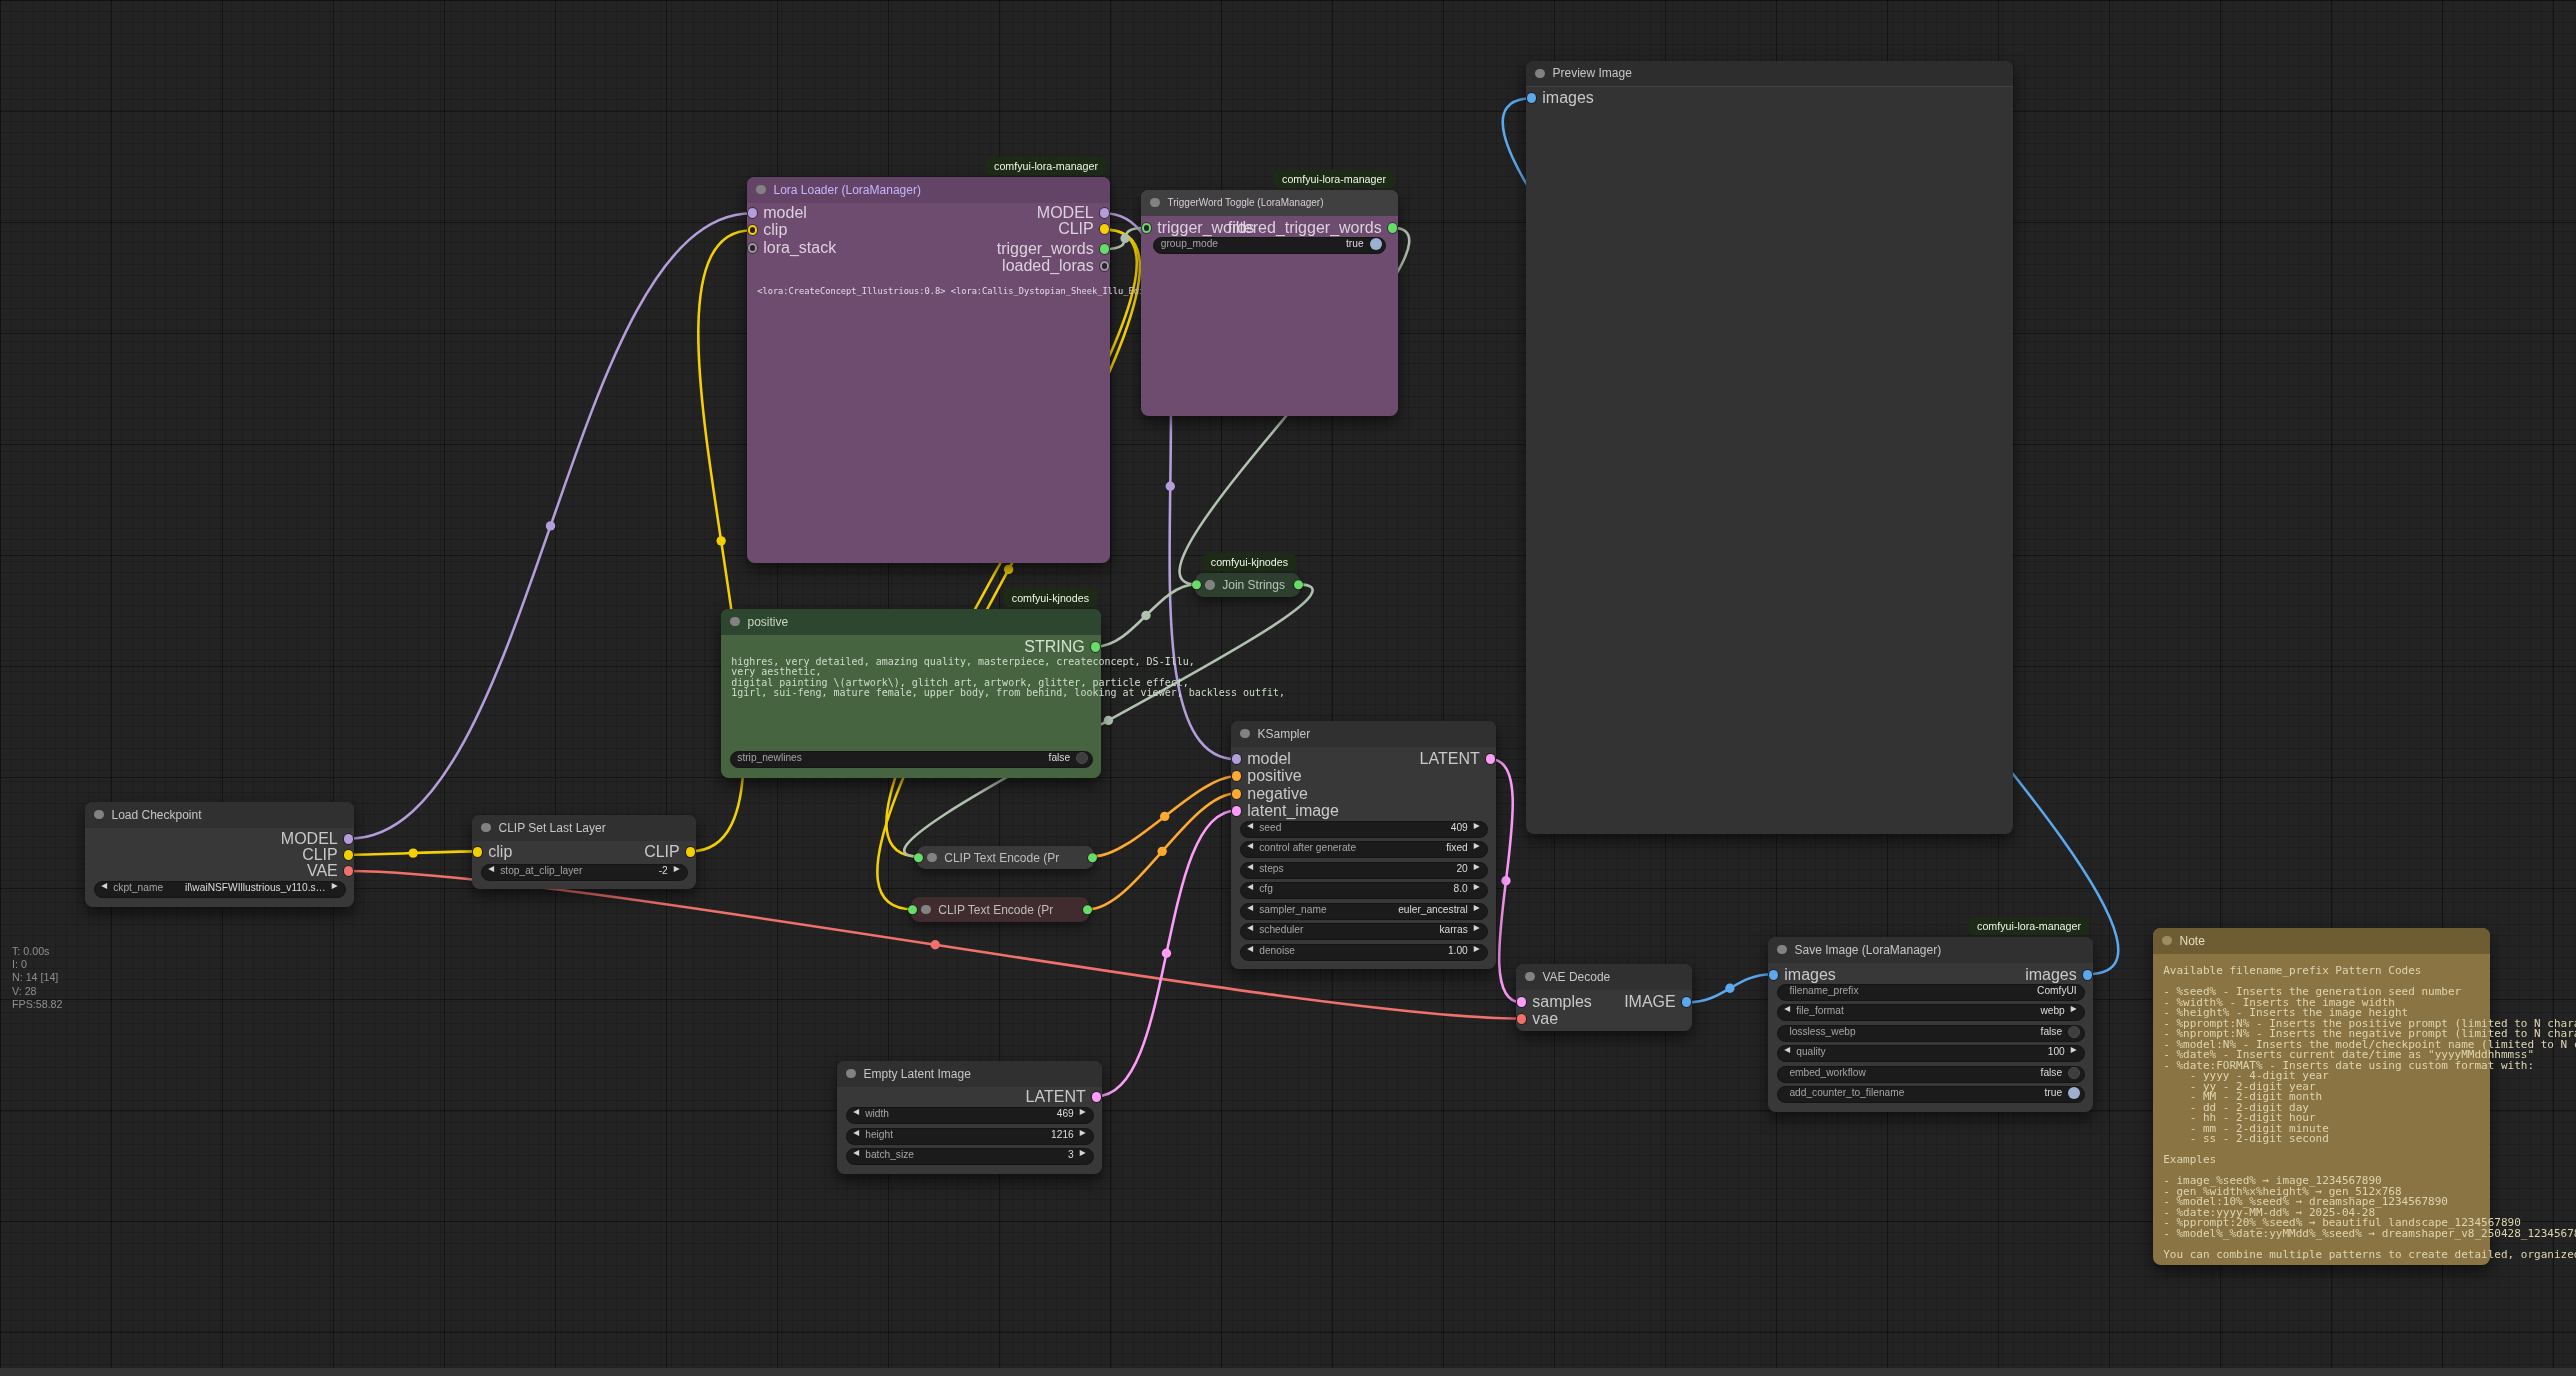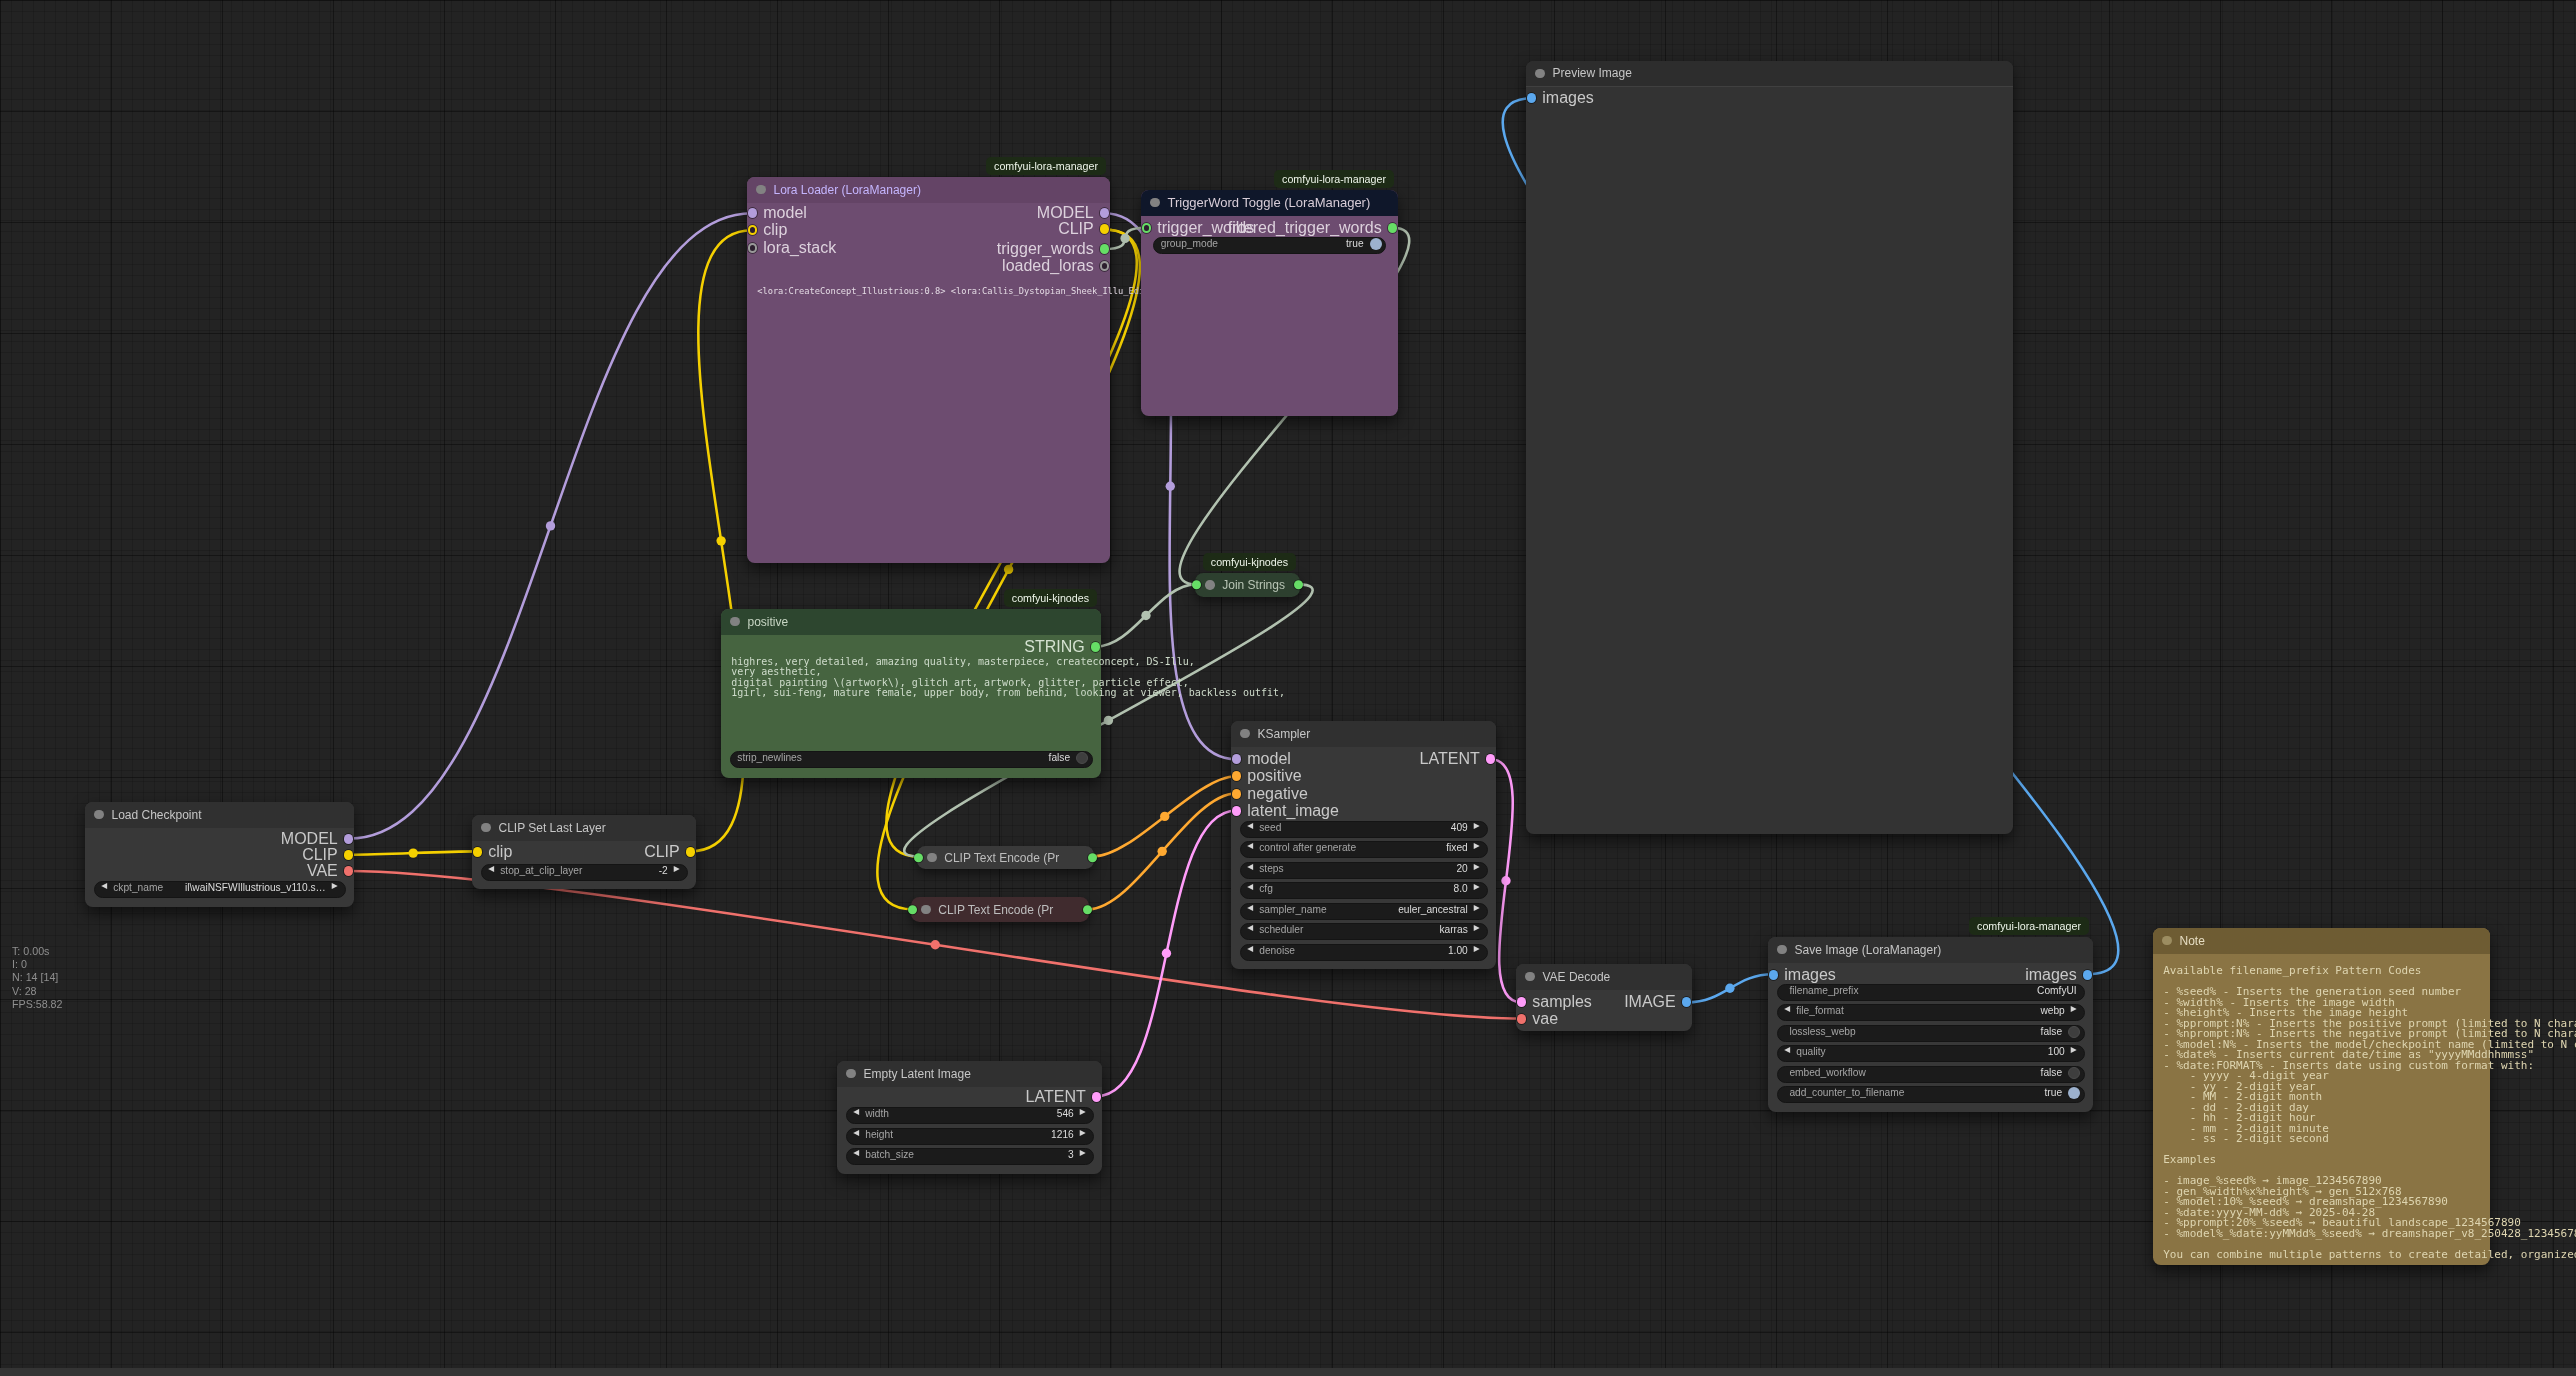--- a/index.html
+++ b/index.html
@@ -159,21 +159,21 @@
   </div>
   <div class="port out" style="top:89px;color:#ddd2dd">
     <span class="pdot" style="background:#2c1f2e;border:2.6px solid #9a9a9a"></span>
     <span>loaded_loras</span>
   </div>
   <div class="ntext" style="left:10.2px;top:109px;font-size:8.7px;color:#e4dbe4">&lt;lora:CreateConcept_Illustrious:0.8&gt; &lt;lora:Callis_Dystopian_Sheek_Illu_Edition:0.4&gt;</div>
 </div>
 
 <div class="node" style="left:1141px;top:190px;width:257px;height:226px;background:#6d4c70">
   <span class="badge">comfyui-lora-manager</span>
-  <div class="ntitle" style="background:#0f172a;color:#d8cdd8;font-size:13px">
+  <div class="ntitle" style="background:#404040;color:#d8cdd8;font-size:10px">
     <span class="tdot"></span>
     <span>TriggerWord Toggle (LoraManager)</span>
   </div>
   <div class="port in" style="top:38px;color:#ddd2dd">
     <span class="pdot" style="background:#2c1f2e;border:2.6px solid #66DD66"></span>
     <span>trigger_words</span>
   </div>
   <div class="port out" style="top:38px;color:#ddd2dd">
     <span class="pdot" style="background:#66DD66"></span>
     <span>filtered_trigger_words</span>
@@ -302,21 +302,21 @@
     <span class="tdot"></span>
     <span>Empty Latent Image</span>
   </div>
   <div class="port out" style="top:36px">
     <span class="pdot" style="background:#FF9CF9"></span>
     <span>LATENT</span>
   </div>
   <div class="widget" style="top:46px">
     <span class="warrow">◀</span>
     <span>width</span>
-    <span class="wval">546</span>
+    <span class="wval">469</span>
     <span class="warrow">▶</span>
   </div>
   <div class="widget" style="top:67px">
     <span class="warrow">◀</span>
     <span>height</span>
     <span class="wval">1216</span>
     <span class="warrow">▶</span>
   </div>
   <div class="widget" style="top:87px">
     <span class="warrow">◀</span>

